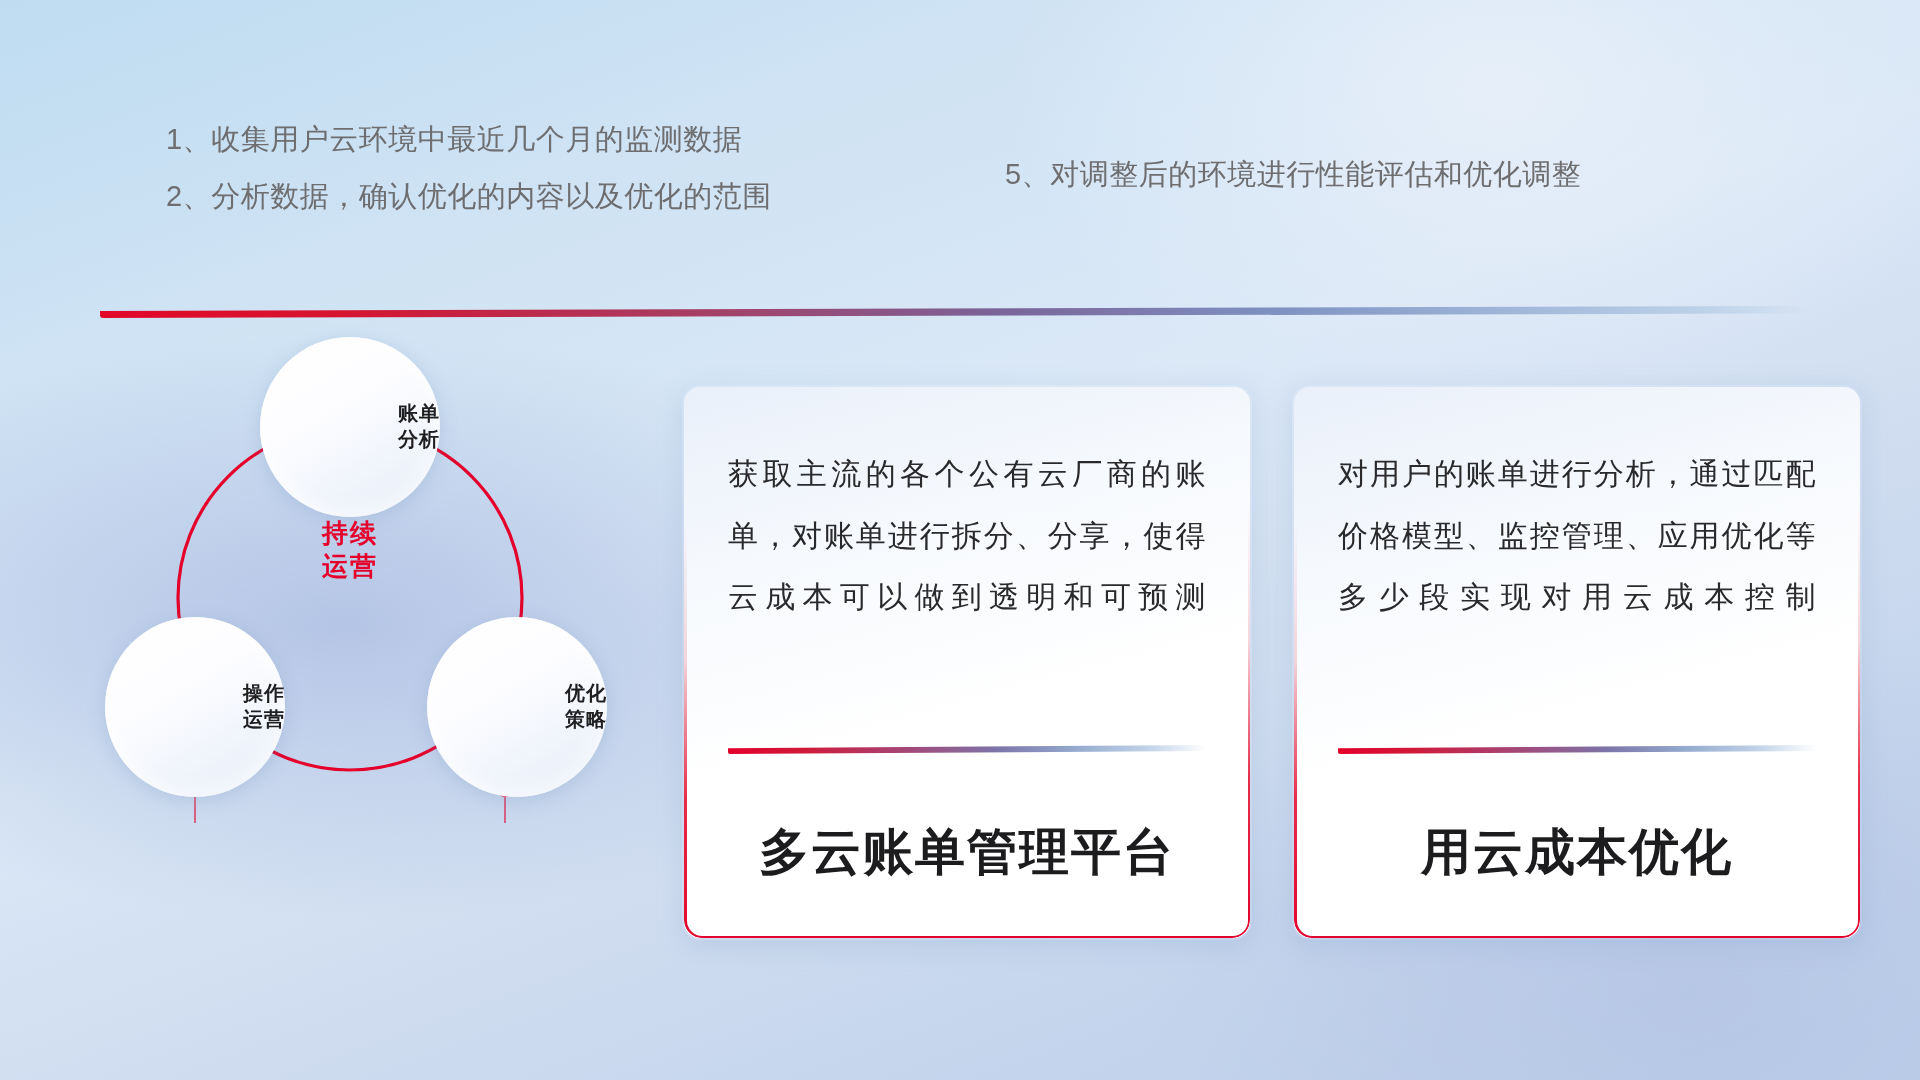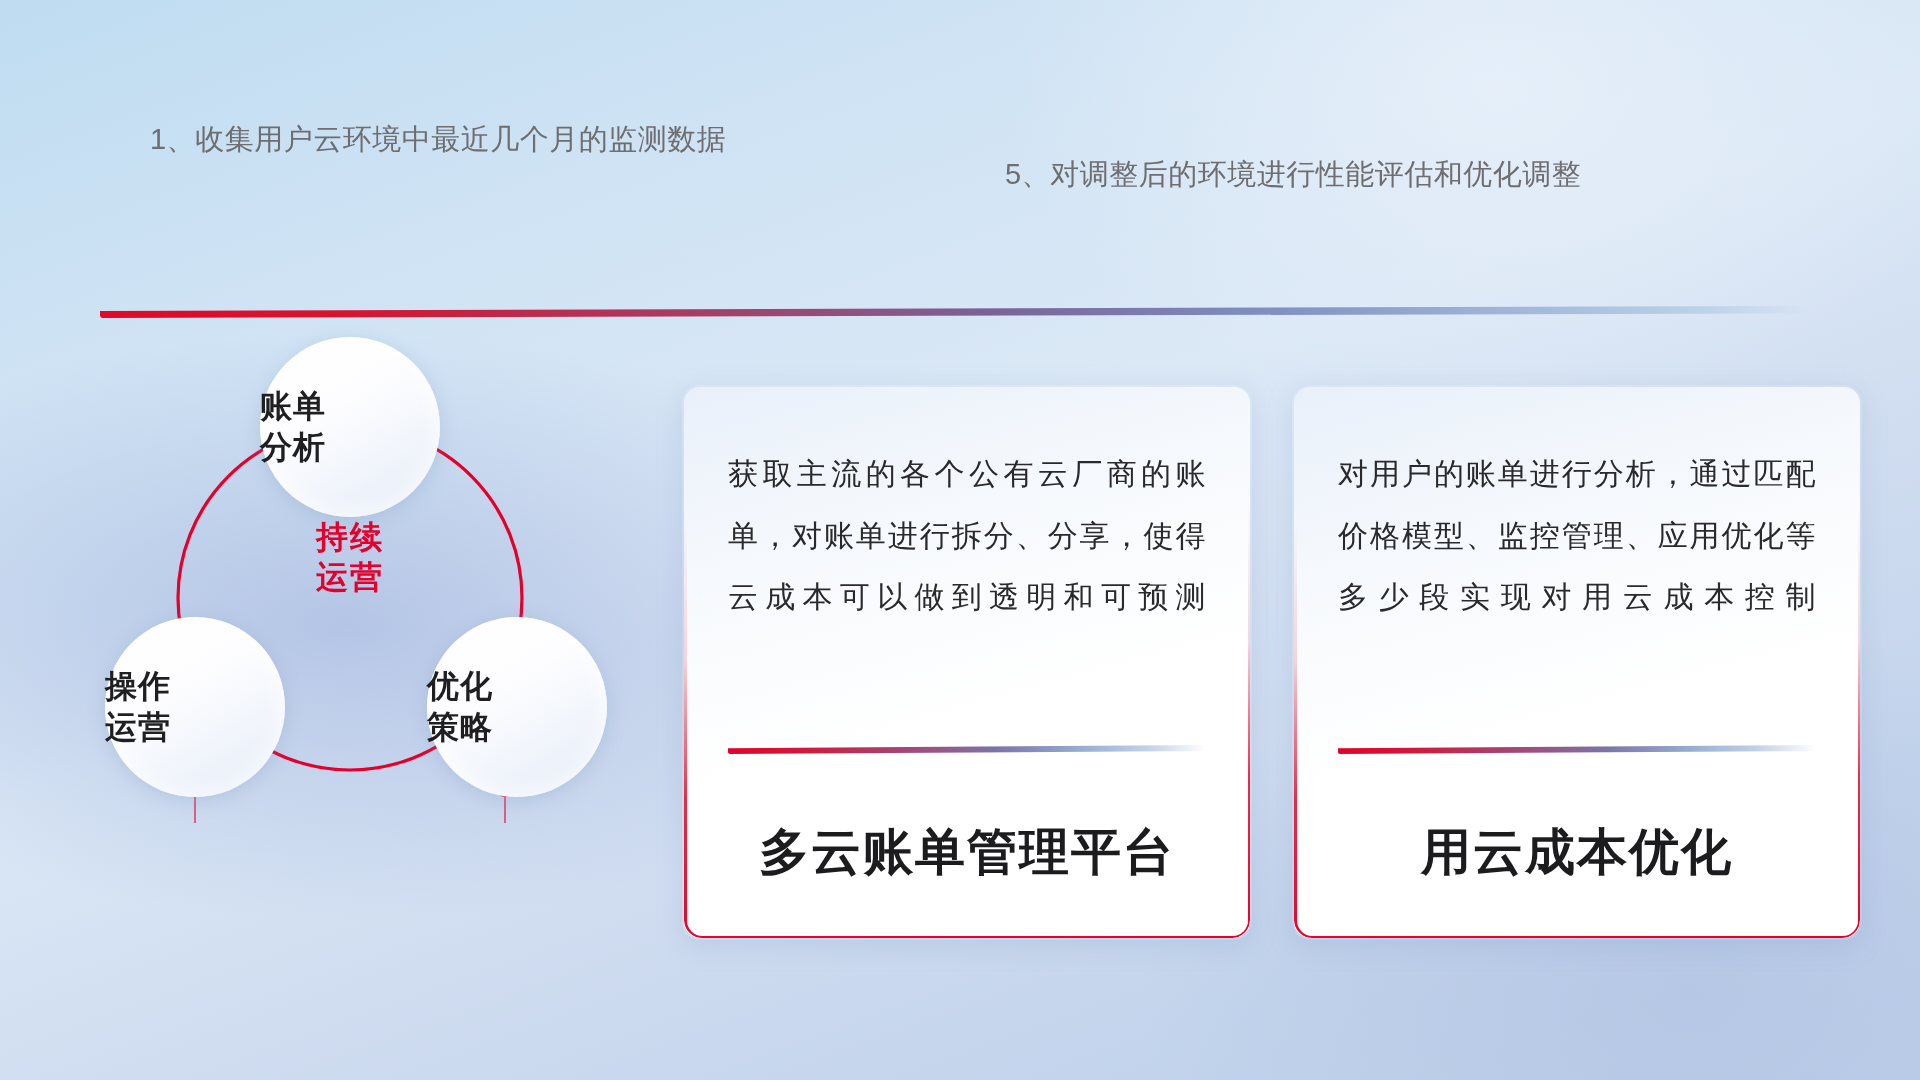--- a/index.html
+++ b/index.html
@@ -20,21 +20,21 @@
   
   .bullets {
     position:absolute;
     color:#6e6e70;
     font-size:29px;
     line-height:1;
     letter-spacing:0.5px;
   }
   .bullets .line { white-space:nowrap; margin-bottom:28px; }
   .bullets .num { letter-spacing:0px; }
-  #bullets-left  { left:150px; top:125px; }
+  #bullets-left  { left:166px; top:125px; }
   #bullets-right { left:1005px; top:160px; }
 
   
   .divider {
     position:absolute;
     left:100px; top:306px;
     width:1710px; height:12px;
     background:linear-gradient(90deg,#e2082a 0%, #d61430 14%, #a93c62 34%, #7b6297 52%, #7e8fc0 68%, #9fb5d8 82%, #bed2e8 94%, rgba(190,210,232,0) 100%);
     clip-path:polygon(0% 42%, 100% 0%, 100% 62%, 0% 100%);
     border-radius:3px;
@@ -43,39 +43,39 @@
   
   #diagram { position:absolute; left:95px; top:345px; width:560px; height:580px; }
   #diagram svg { position:absolute; left:0; top:0; overflow:visible; }
 
   .bubble {
     position:absolute;
     border-radius:50%;
     background:linear-gradient(150deg,#ffffff 0%, #fdfdff 40%, #eef3fb 75%, #e4ecf8 100%);
     box-shadow:0 4px 18px rgba(120,150,190,0.28), inset 0 0 26px rgba(255,255,255,0.9);
     display:flex; flex-direction:column;
-    align-items:flex-start; justify-content:center;
+    align-items:flex-end; justify-content:center;
     color:#1f1f21;
     font-weight:bold;
-    font-size:32px;
+    font-size:20px;
     line-height:1.28;
     letter-spacing:1px;
   }
   #bubble-top    { left:165px;  top:-8px;  width:180px; height:180px; }
   #bubble-left   { left:10px;   top:272px; width:180px; height:180px; }
   #bubble-right  { left:332px;  top:272px; width:180px; height:180px; }
 
   #center-label {
     position:absolute;
     left:160px; top:172px;
     width:190px;
     text-align:center;
     color:#e4002b;
     font-weight:bold;
-    font-size:32px;
+    font-size:26px;
     line-height:1.25;
     letter-spacing:2px;
   }
 
   
   .card {
     position:absolute;
     top:385px;
     width:570px; height:555px;
     border-radius:18px;
@@ -129,20 +129,23 @@
     letter-spacing:2px;
   }
 </style>
 </head>
 <body>
 
 <div class="bullets" id="bullets-left">
   <div class="line">
     <span class="num">1、</span><span>收集用户云环境中最近几个月的监测数据</span>
   </div>
+  <div class="line">
+    <span class="num">2、</span><span>分析数据，确认优化的内容以及优化的范围</span>
+  </div>
 </div>
 
 <div class="bullets" id="bullets-right">
   <div class="line">
     <span class="num">5、</span><span>对调整后的环境进行性能评估和优化调整</span>
   </div>
 </div>
 
 <div class="divider"></div>
 

